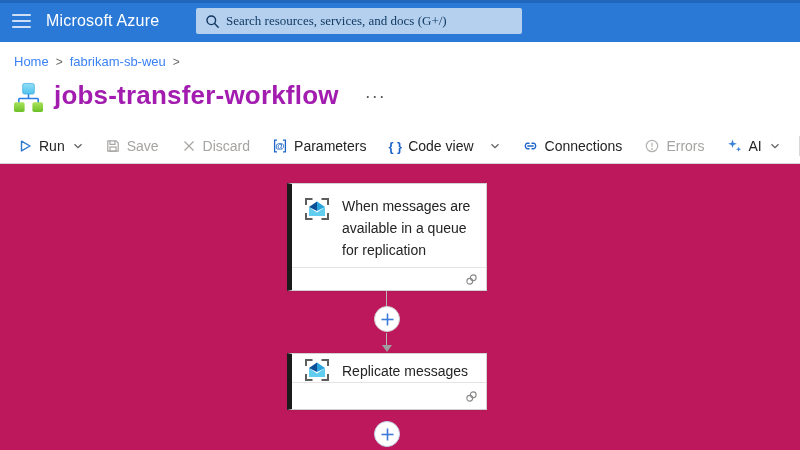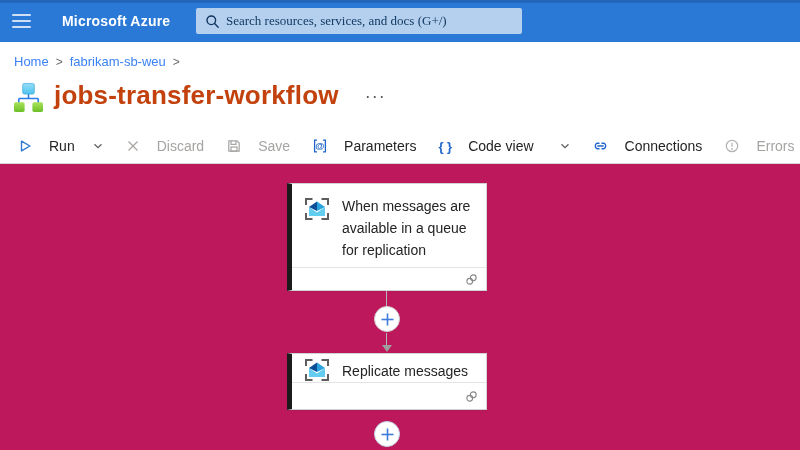--- a/index.html
+++ b/index.html
@@ -10,46 +10,46 @@
   }
   
   .topbar{
     position:absolute;left:0;top:0;width:800px;height:42px;
     background:linear-gradient(#2166bb 0,#2166bb 3px,#2b79d7 3px);
     display:flex;align-items:center;
   }
   .hamburger{width:42px;height:42px;display:flex;flex-direction:column;justify-content:center;
     align-items:center;gap:4px;cursor:pointer;}
   .hamburger span{display:block;width:19px;height:2px;background:#cfe0f6;border-radius:1px;}
-  .brand{color:#ffffff;font-size:14px;font-weight:700;letter-spacing:.2px;margin-left:20px;cursor:pointer;}
+  .brand{color:#ffffff;font-size:16px;font-weight:400;letter-spacing:.2px;margin-left:4px;cursor:pointer;}
   .searchbox{
     position:absolute;left:196px;top:8px;width:326px;height:26px;
     background:#b5d0ee;border:none;border-radius:2px;display:flex;align-items:center;
   }
   .searchbox svg{margin:0 6px 0 9px;flex:none;}
   .searchbox input{
     flex:1;height:100%;border:none;outline:none;background:transparent;
     font-family:Liberation Serif, serif;font-size:13px;color:#0d3666;padding:0;
   }
   .searchbox input::placeholder{color:#123a63;opacity:1;}
   
   .breadcrumb{position:absolute;left:14px;top:54px;font-size:13px;display:flex;gap:7px;align-items:center;}
   .breadcrumb a{color:#3b82f6;text-decoration:none;cursor:pointer;}
   .breadcrumb .sep{color:#6d6b68;font-size:12px;}
   
   .titlerow{position:absolute;left:13px;top:78px;display:flex;align-items:center;}
   .titlerow .wf-icon{width:31px;height:31px;margin-right:10px;margin-top:4px;}
-  .page-title{font-size:26px;font-weight:600;color:#c2410c;letter-spacing:.2px;}
+  .page-title{font-size:26px;font-weight:600;color:#a21caf;letter-spacing:.2px;}
   .more-dots{margin-left:26px;margin-top:2px;color:#5a5a5a;font-size:18px;letter-spacing:1px;cursor:pointer;}
   
   .toolbar{
     position:absolute;left:6px;top:129px;right:0;height:34px;
     display:flex;align-items:center;
   }
-  .tb-item{display:flex;align-items:center;gap:16px;padding:0 11px;height:100%;
+  .tb-item{display:flex;align-items:center;gap:6px;padding:0 11px;height:100%;
     font-size:14px;color:#242424;cursor:pointer;white-space:nowrap;}
   .tb-item.disabled{color:#a6a4a2;cursor:default;}
   .tb-item svg{flex:none;}
   .chev{margin-left:2px;}
   .tb-sep{width:1px;height:20px;background:#d8d8d8;margin-left:auto;}
   .tb-divider{position:absolute;left:0;top:163px;width:800px;height:1px;background:#d6d6d6;}
   .braces-glyph{font-size:13px;font-weight:700;color:#2065c9;line-height:1;}
   
   .canvas{position:absolute;left:0;top:164px;width:800px;height:286px;background:#be185d;}
   .node{
@@ -133,32 +133,32 @@
       <path d="M4.5 3.1 L13 8 L4.5 12.9 Z" fill="none" stroke="#2f7ad0" stroke-width="1.4" stroke-linejoin="round"></path>
     </svg>
     <span>Run</span>
     <svg class="chev" width="10" height="8" viewBox="0 0 10 8">
       <path d="M1.5 2.3 L5 5.7 L8.5 2.3" fill="none" stroke="#5f5d5b" stroke-width="1.2"></path>
     </svg>
   </div>
 
   <div class="tb-item disabled">
     <svg width="16" height="16" viewBox="0 0 16 16">
-      <path d="M3.5 3.5 L12.5 12.5 M12.5 3.5 L3.5 12.5" stroke="#a6a4a2" stroke-width="1.2"></path>
-    </svg>
-    <span>Discard</span>
-  </div>
-
-  <div class="tb-item disabled">
-    <svg width="16" height="16" viewBox="0 0 16 16">
       <path d="M2.8 2.8 H11 L13.2 5 V13.2 H2.8 Z" fill="none" stroke="#a6a4a2" stroke-width="1.2" stroke-linejoin="round"></path>
       <path d="M5 2.8 V6.4 H10 V2.8" fill="none" stroke="#a6a4a2" stroke-width="1.2"></path>
       <rect x="5" y="9" width="6" height="4.2" fill="none" stroke="#a6a4a2" stroke-width="1.2"></rect>
     </svg>
     <span>Save</span>
+  </div>
+
+  <div class="tb-item disabled">
+    <svg width="16" height="16" viewBox="0 0 16 16">
+      <path d="M3.5 3.5 L12.5 12.5 M12.5 3.5 L3.5 12.5" stroke="#a6a4a2" stroke-width="1.2"></path>
+    </svg>
+    <span>Discard</span>
   </div>
 
   <div class="tb-item">
     <svg width="16" height="16" viewBox="0 0 16 16">
       <path d="M5 2.2 H2.6 V13.8 H5" fill="none" stroke="#2065c9" stroke-width="1.3"></path>
       <path d="M11 2.2 H13.4 V13.8 H11" fill="none" stroke="#2065c9" stroke-width="1.3"></path>
       <text x="8" y="11.2" font-size="9.5" font-weight="bold" text-anchor="middle" fill="#2065c9" font-family="Liberation Sans, sans-serif">@</text>
     </svg>
     <span>Parameters</span>
   </div>

